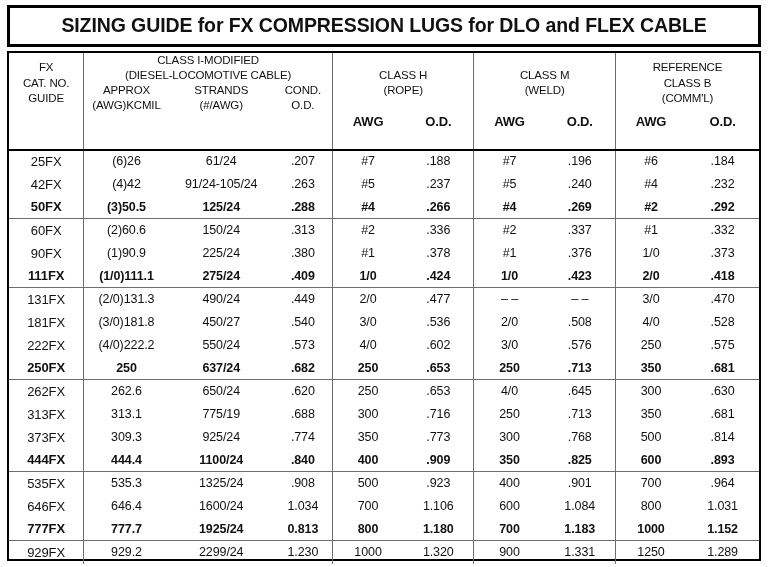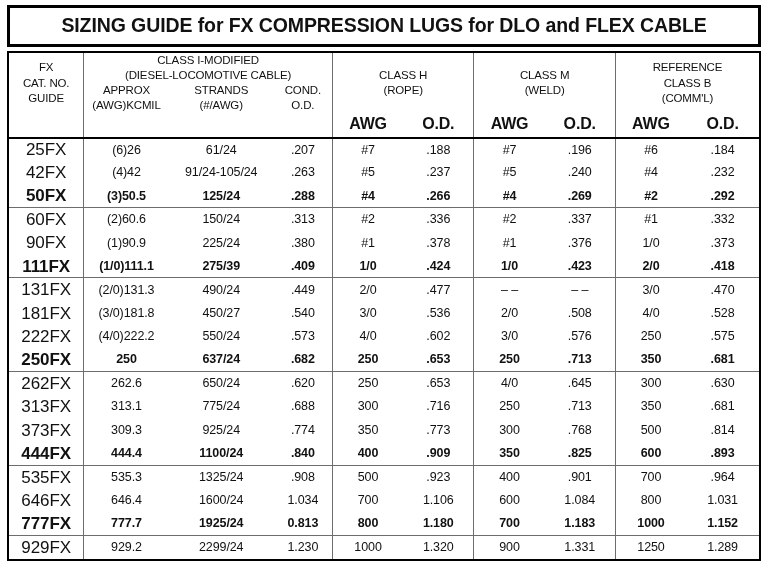--- a/index.html
+++ b/index.html
@@ -71,37 +71,37 @@
     line-height: 1.32;
     letter-spacing: -0.15px;
     padding: 1px 2px;
     white-space: nowrap;
   }
   .hd .sub { display: block; }
   tr.header-top > td { border-bottom: none; }
   .hdr-under { border-bottom: 1.5px solid #6d6d6d; }
   tr.header-bottom > td {
     border-bottom: 2px solid #000000;
-    font-size: 16px;
+    font-size: 13px;
     font-weight: bold;
-    padding-bottom: 2px;
+    padding-bottom: 18px;
   }
 
   
   .dc {
     font-size: 12.5px;
     text-align: center;
     line-height: 1.0;
     white-space: nowrap;
     letter-spacing: -0.1px;
   }
   tr.data-row { height: 23px; }
   tr.group-end > td { border-bottom: 1.6px solid #6d6d6d; font-weight: bold; }
 
-  .catno { font-size: 17px; }
+  .catno { font-size: 13px; }
 </style>
 </head>
 <body>
 
 <div id="page">
 
   <div class="title-block">
     <div class="title-line">SIZING GUIDE for FX COMPRESSION LUGS for DLO and FLEX CABLE</div>
   </div>
 
@@ -236,21 +236,21 @@
             <td class="dc vsep-l">#1</td>
             <td class="dc">.378</td>
             <td class="dc vsep-l">#1</td>
             <td class="dc">.376</td>
             <td class="dc vsep-l">1/0</td>
             <td class="dc">.373</td>
           </tr>
           <tr class="data-row group-end">
             <td class="dc catno">111FX</td>
             <td class="dc vsep-l">(1/0)111.1</td>
-            <td class="dc">275/39</td>
+            <td class="dc">275/24</td>
             <td class="dc">.409</td>
             <td class="dc vsep-l">1/0</td>
             <td class="dc">.424</td>
             <td class="dc vsep-l">1/0</td>
             <td class="dc">.423</td>
             <td class="dc vsep-l">2/0</td>
             <td class="dc">.418</td>
           </tr>
           <tr class="data-row">
             <td class="dc catno">131FX</td>
@@ -308,21 +308,21 @@
             <td class="dc vsep-l">250</td>
             <td class="dc">.653</td>
             <td class="dc vsep-l">4/0</td>
             <td class="dc">.645</td>
             <td class="dc vsep-l">300</td>
             <td class="dc">.630</td>
           </tr>
           <tr class="data-row">
             <td class="dc catno">313FX</td>
             <td class="dc vsep-l">313.1</td>
-            <td class="dc">775/24</td>
+            <td class="dc">775/19</td>
             <td class="dc">.688</td>
             <td class="dc vsep-l">300</td>
             <td class="dc">.716</td>
             <td class="dc vsep-l">250</td>
             <td class="dc">.713</td>
             <td class="dc vsep-l">350</td>
             <td class="dc">.681</td>
           </tr>
           <tr class="data-row">
             <td class="dc catno">373FX</td>

